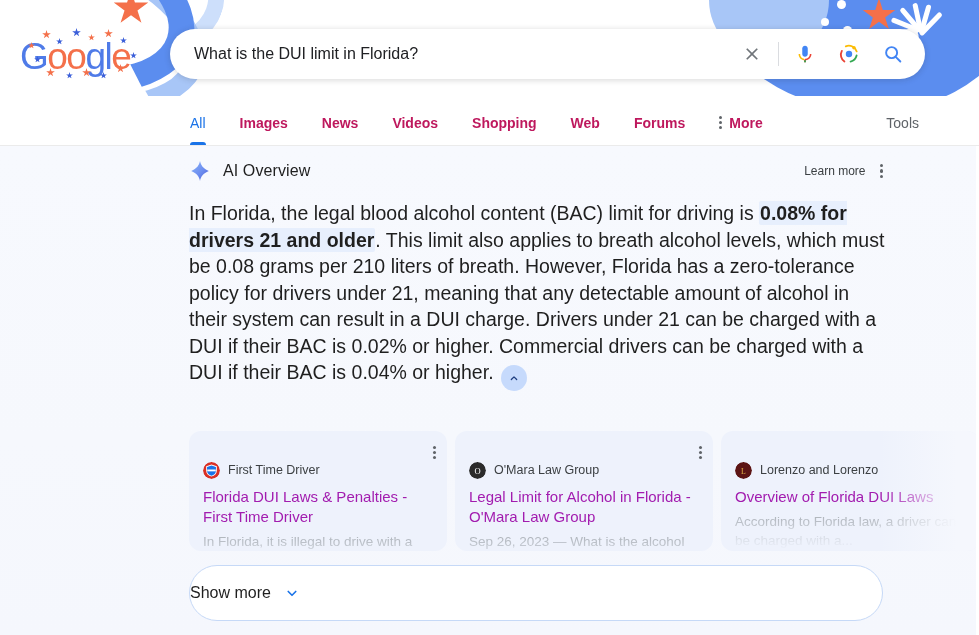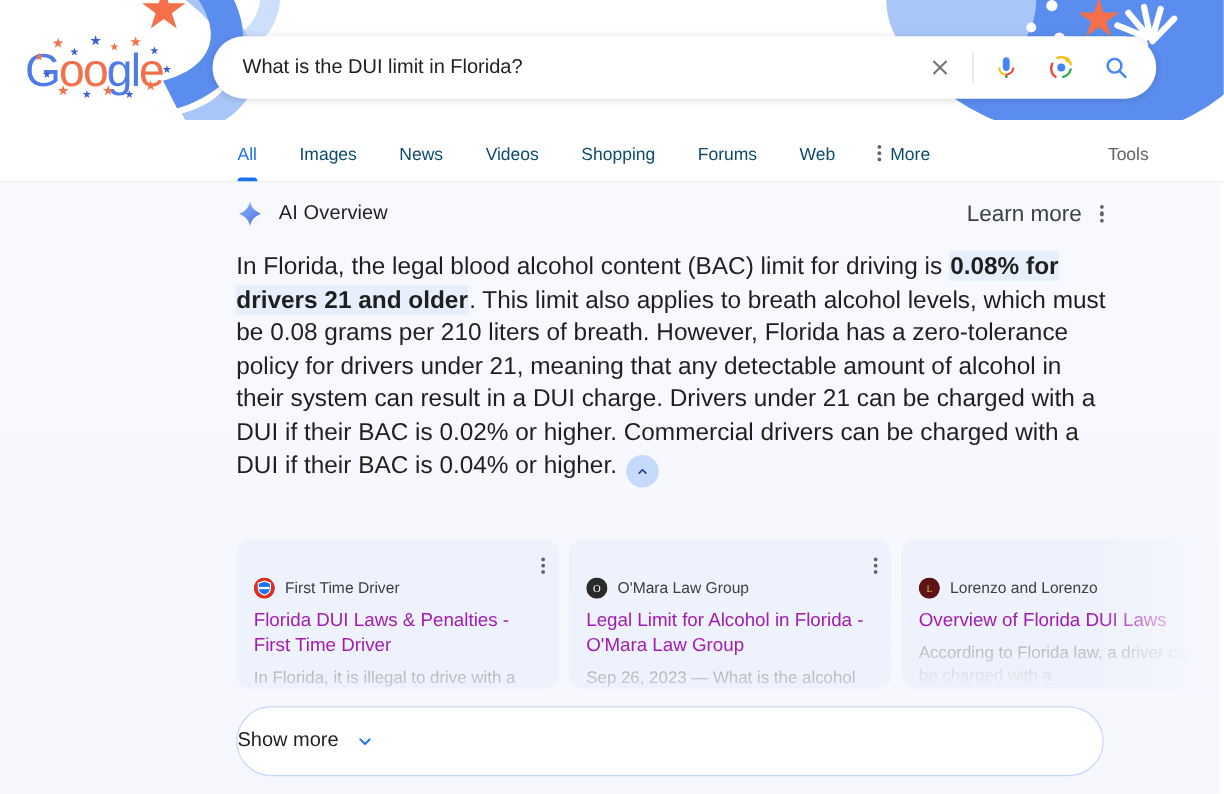--- a/index.html
+++ b/index.html
@@ -85,23 +85,24 @@
   }
   .sb-divider { width: 1px; height: 24px; background: #dadce0; margin: 0 4px; }
 
   
   .navbar {
     position: absolute; top: 100px; left: 0; width: 979px; height: 46px;
     border-bottom: 1px solid #ebebeb;
   }
   .tabs { position: absolute; left: 190px; top: 0; display: flex; align-items: center; height: 45px; gap: 0; }
   .tab {
-    font-size: 14px; color: #0c4a6e; padding: 0 17px; height: 45px;
+    font-size: 14px; color: #be185d; padding: 0 17px; height: 45px;
     display: flex; align-items: center; cursor: pointer; white-space: nowrap;
     position: relative;
+    font-weight: bold;
   }
   .tab:first-child { padding-left: 0; padding-right: 17px; }
   .tab.active { color: #1a73e8; font-weight: 400; }
   .tab.active::after {
     content: ""; position: absolute; left: 0; right: 17px; bottom: 0; height: 3px;
     background: #1a73e8; border-radius: 3px 3px 0 0;
   }
   .tab-more { display: flex; align-items: center; gap: 7px; }
   .kebab { display: inline-flex; flex-direction: column; gap: 2px; }
   .kebab i { width: 3px; height: 3px; border-radius: 50%; background: #5f6368; display: block; }
@@ -115,21 +116,21 @@
     position: absolute; top: 146px; left: 0; width: 976px; height: 489px;
     background: linear-gradient(180deg, #f7f9fe 0%, #f6f8fd 60%, #f5f7fd 100%);
     overflow: hidden;
   }
   .ai-inner { position: absolute; left: 189px; top: 0; width: 790px; }
 
   .ai-head { display: flex; align-items: center; height: 50px; width: 694px; }
   .sparkle { width: 22px; height: 22px; margin-right: 12px; flex: 0 0 auto; }
   .ai-title { font-size: 16px; color: #1f1f1f; font-weight: 500; letter-spacing: .1px; }
   .ai-head-right { margin-left: auto; display: flex; align-items: center; gap: 14px; }
-  .learn-more { font-size: 18px; color: #3c4043; cursor: pointer; }
+  .learn-more { font-size: 12px; color: #3c4043; cursor: pointer; }
   .kebab-dark i { background: #5f6368; width: 3.5px; height: 3.5px; }
 
   .ai-body {
     width: 700px; margin-top: 4px;
     font-size: 19.5px; line-height: 26.5px; color: #1f1f1f;
   }
   .hl {
     background: #e7effd; font-weight: 700; color: #1f1f1f;
     border-radius: 2px; padding: 1px 1px;
   }
@@ -275,24 +276,24 @@
       <div class="tab">
         <span>News</span>
       </div>
       <div class="tab">
         <span>Videos</span>
       </div>
       <div class="tab">
         <span>Shopping</span>
       </div>
       <div class="tab">
+        <span>Web</span>
+      </div>
+      <div class="tab">
         <span>Forums</span>
-      </div>
-      <div class="tab">
-        <span>Web</span>
       </div>
       <div class="tab tab-more">
         <span class="kebab">
             <i></i>
             <i></i>
             <i></i>
           </span>
         <span>More</span>
       </div>
     </div>

